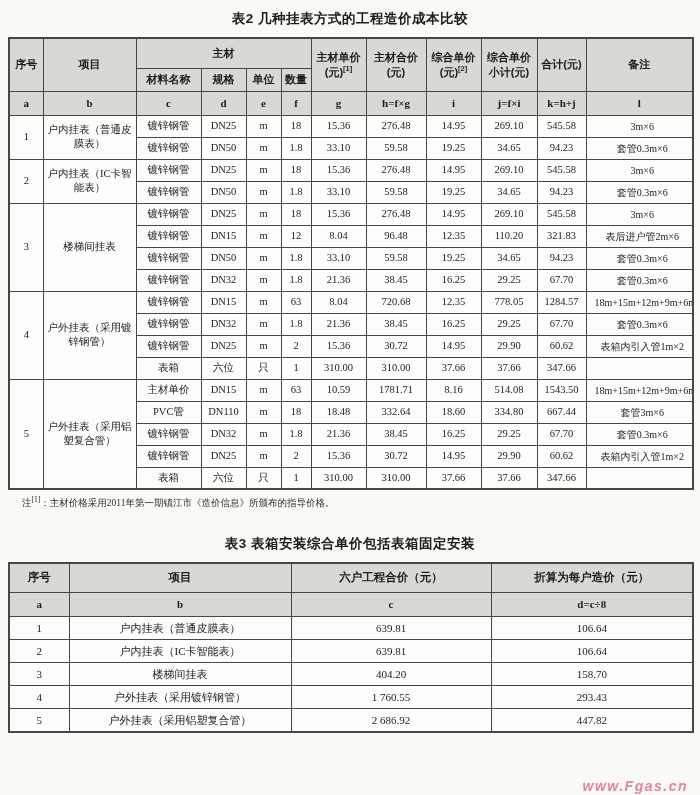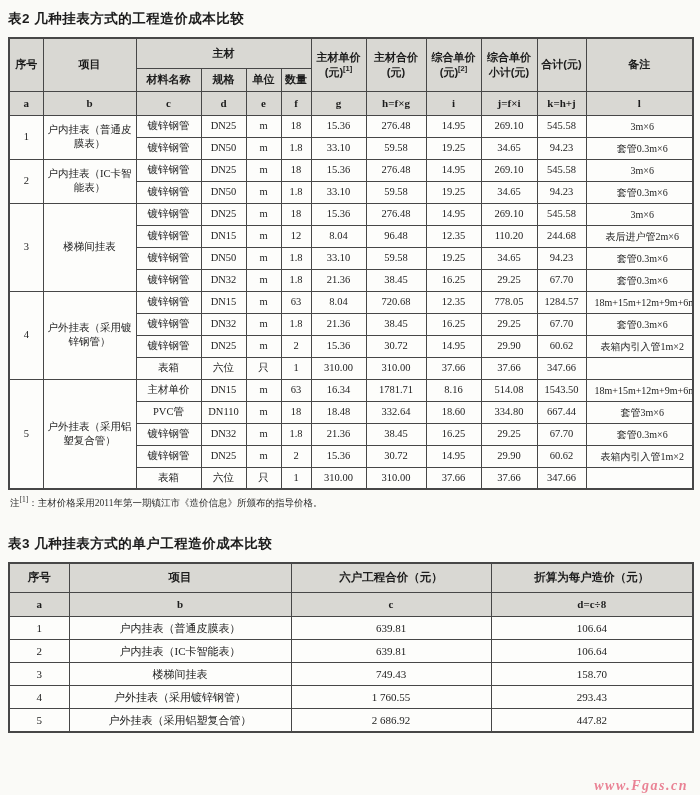--- a/index.html
+++ b/index.html
@@ -15,21 +15,21 @@
   body{
     width:700px;height:795px;
     background:var(--page-bg);
     color:var(--text);
     font-family:"Liberation Serif", serif;
     position:relative;
     overflow:hidden;
   }
   .page{padding:4px 8px;}
   .tbl-title{
-    text-align:left;
+    text-align:center;
     font-family:"Liberation Sans", sans-serif;
     font-weight:bold;
     font-size:13.5px;
     margin:6px 0 9px 0;
     letter-spacing:0.5px;
   }
   .tbl-title.second{margin-top:24px;}
   table{
     border-collapse:collapse;
     table-layout:fixed;
@@ -59,30 +59,30 @@
   }
   .t2 thead tr:first-child th{height:30px;}
   .t2 thead tr:nth-child(2) th{height:23px;}
   .t2 td{font-size:10.5px;height:22px;line-height:1.3;}
   .t2 td.remark{font-size:10px;padding-left:8px;}
   .t2 sup, .note sup{font-size:7.5px;line-height:0;}
   .t3 thead tr:first-child th{height:30px;font-size:11.5px;}
   .t3 td{font-size:11px;height:23px;}
   .notes{margin:7px 0 0 2px;}
   .note{
-    margin:0 0 3px 0;
+    margin:0 0 3px 12px;
     font-size:9.5px;
     line-height:1.45;
     color:#2a2a2a;
   }
   .watermark{
     position:absolute;
     right:12px;
     bottom:1px;
-    font-family:Liberation Serif, serif;
+    font-family:Liberation Sans, sans-serif;
     font-style:italic;
     font-weight:bold;
     font-size:14px;
     letter-spacing:1.5px;
     color:var(--watermark);
     opacity:0.85;
   }
 </style>
 </head>
 <body>
@@ -208,21 +208,21 @@
         </tr>
         <tr>
           <td>镀锌钢管</td>
           <td>DN15</td>
           <td>m</td>
           <td>12</td>
           <td>8.04</td>
           <td>96.48</td>
           <td>12.35</td>
           <td>110.20</td>
-          <td>244.68</td>
+          <td>321.83</td>
           <td class="remark">表后进户管2m×6</td>
         </tr>
         <tr>
           <td>镀锌钢管</td>
           <td>DN50</td>
           <td>m</td>
           <td>1.8</td>
           <td>33.10</td>
           <td>59.58</td>
           <td>19.25</td>
@@ -292,21 +292,21 @@
           <td>347.66</td>
           <td class="remark"></td>
         </tr>
         <tr>
           <td rowspan="5">5</td>
           <td rowspan="5">户外挂表（采用铝塑复合管）</td>
           <td>主材单价</td>
           <td>DN15</td>
           <td>m</td>
           <td>63</td>
-          <td>16.34</td>
+          <td>10.59</td>
           <td>1781.71</td>
           <td>8.16</td>
           <td>514.08</td>
           <td>1543.50</td>
           <td class="remark">18m+15m+12m+9m+6m+3m</td>
         </tr>
         <tr>
           <td>PVC管</td>
           <td>DN110</td>
           <td>m</td>
@@ -354,21 +354,21 @@
           <td>347.66</td>
           <td class="remark"></td>
         </tr>
       </tbody>
   </table>
 
   <div class="notes">
     <p class="note"><span>注</span><sup>[1]</sup><span>：主材价格采用2011年第一期镇江市《造价信息》所颁布的指导价格。</span></p>
   </div>
 
-  <div class="tbl-title second">表3 几种挂表方式的单户工程造价成本比较</div>
+  <div class="tbl-title second">表3 表箱安装综合单价包括表箱固定安装</div>
 
   <table class="t3">
     <colgroup>
       <col style="width:60px">
         <col style="width:222px">
         <col style="width:200px">
         <col style="width:202px">
     </colgroup>
     <thead>
       <tr>
@@ -393,21 +393,21 @@
         </tr>
         <tr>
           <td>2</td>
           <td>户内挂表（IC卡智能表）</td>
           <td>639.81</td>
           <td>106.64</td>
         </tr>
         <tr>
           <td>3</td>
           <td>楼梯间挂表</td>
-          <td>749.43</td>
+          <td>404.20</td>
           <td>158.70</td>
         </tr>
         <tr>
           <td>4</td>
           <td>户外挂表（采用镀锌钢管）</td>
           <td>1 760.55</td>
           <td>293.43</td>
         </tr>
         <tr>
           <td>5</td>

